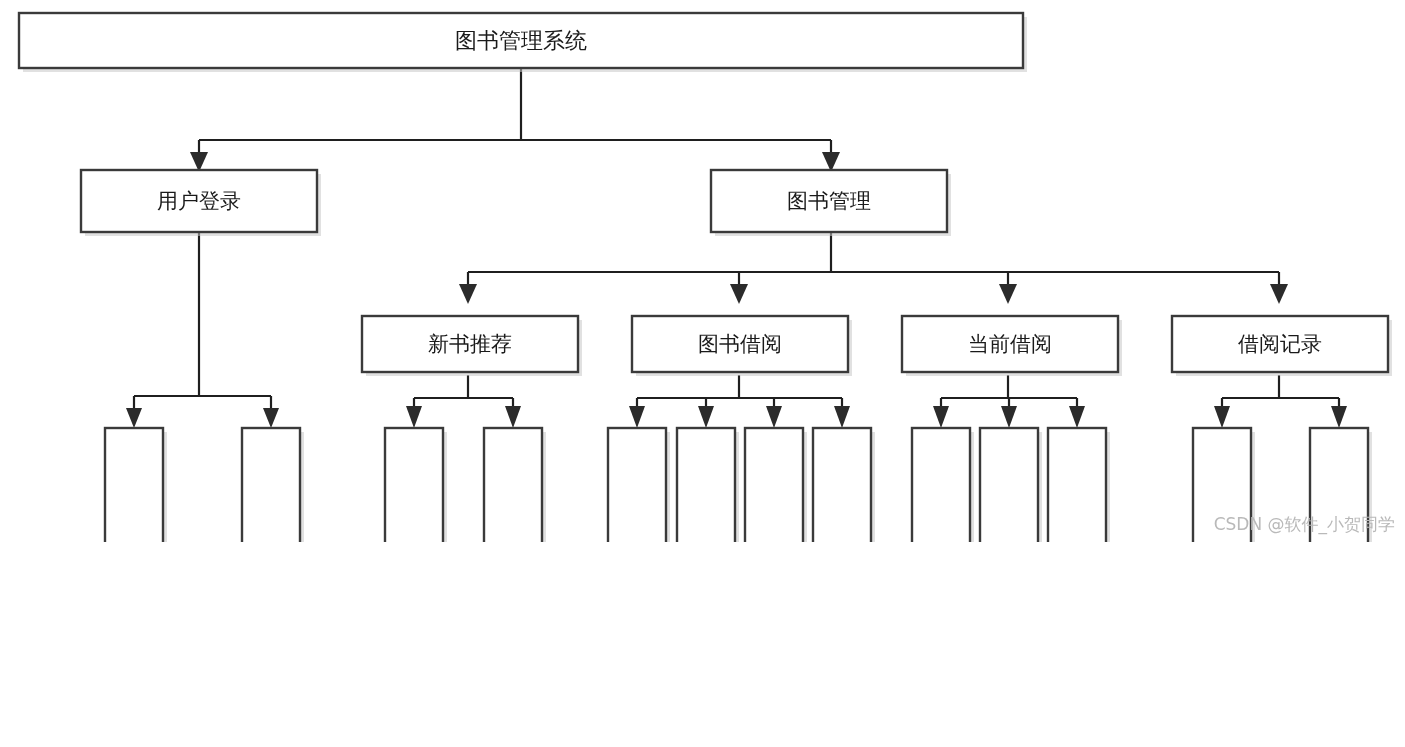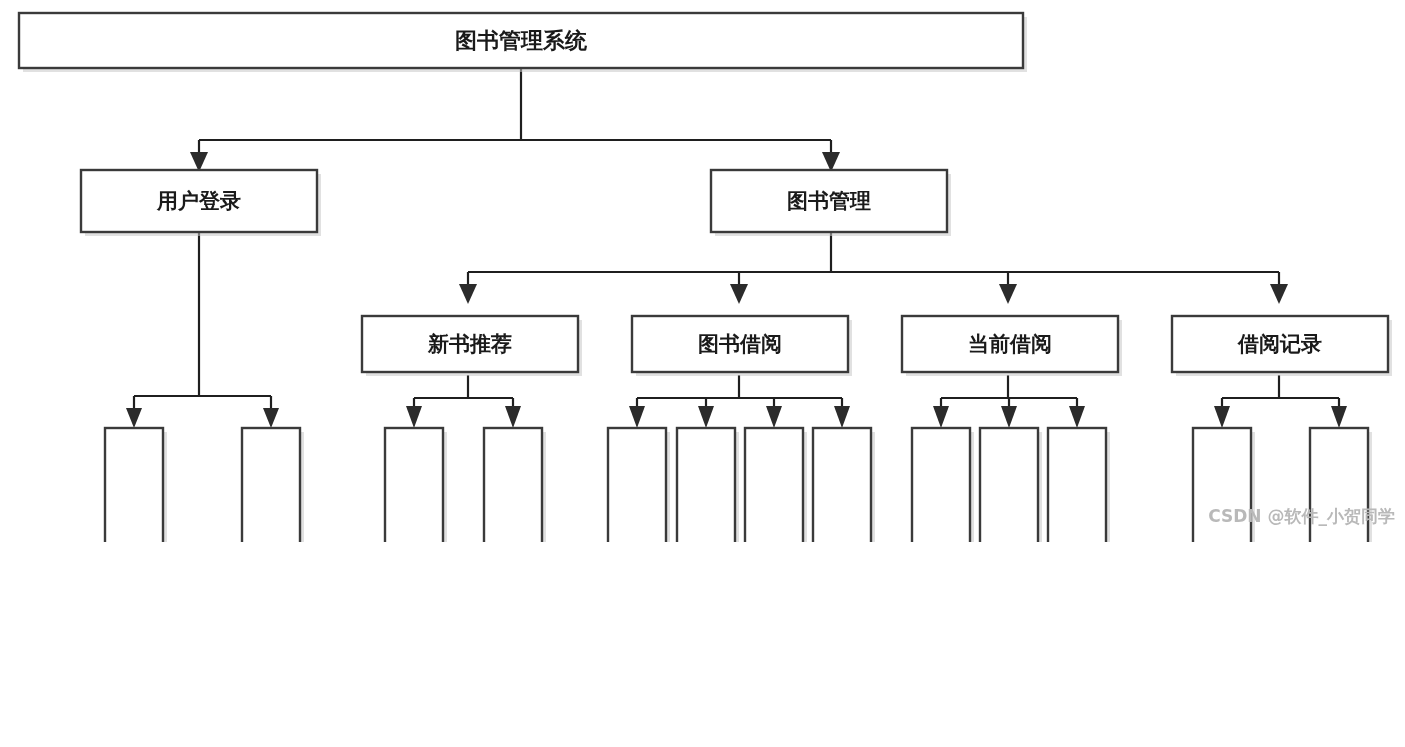--- a/index.html
+++ b/index.html
@@ -10,21 +10,20 @@
   }
   body {
     font-family: "Liberation Sans", "DejaVu Sans", sans-serif;
   }
   #diagram-root {
     position: relative;
     width: 1405px;
     height: 542px;
     background: #ffffff;
     overflow: hidden;
-    font-weight: bold;
   }
   svg#flow-svg {
     position: absolute;
     top: 0;
     left: 0;
     width: 1405px;
     height: 747px;
     display: block;
   }
   .node-rect {
@@ -73,21 +72,21 @@
     letter-spacing: 1px;
     display: flex;
     align-items: center;
     justify-content: center;
     pointer-events: none;
     user-select: none;
   }
   .watermark {
     position: absolute;
     right: 10px;
-    bottom: 14px;
+    bottom: 6px;
     font-family: "DejaVu Sans", "Liberation Sans", sans-serif;
     font-size: 17px;
     color: #b9b9b9;
     white-space: nowrap;
     user-select: none;
   }
 </style>
 </head>
 <body>
 

